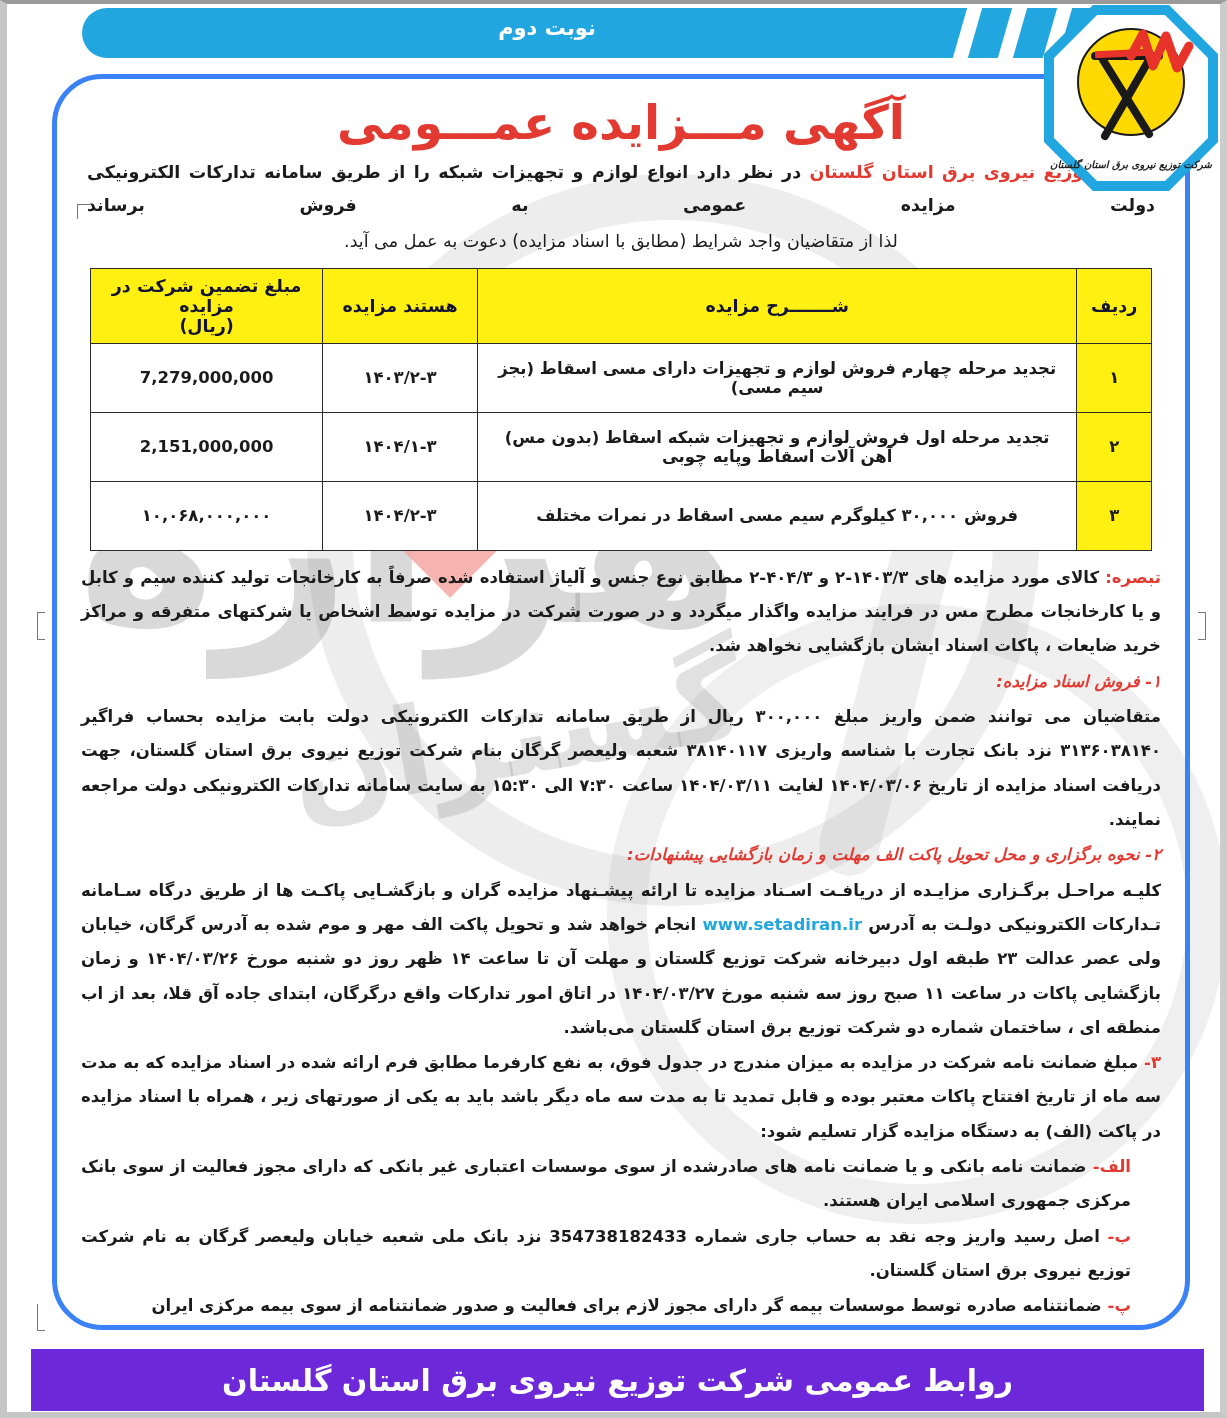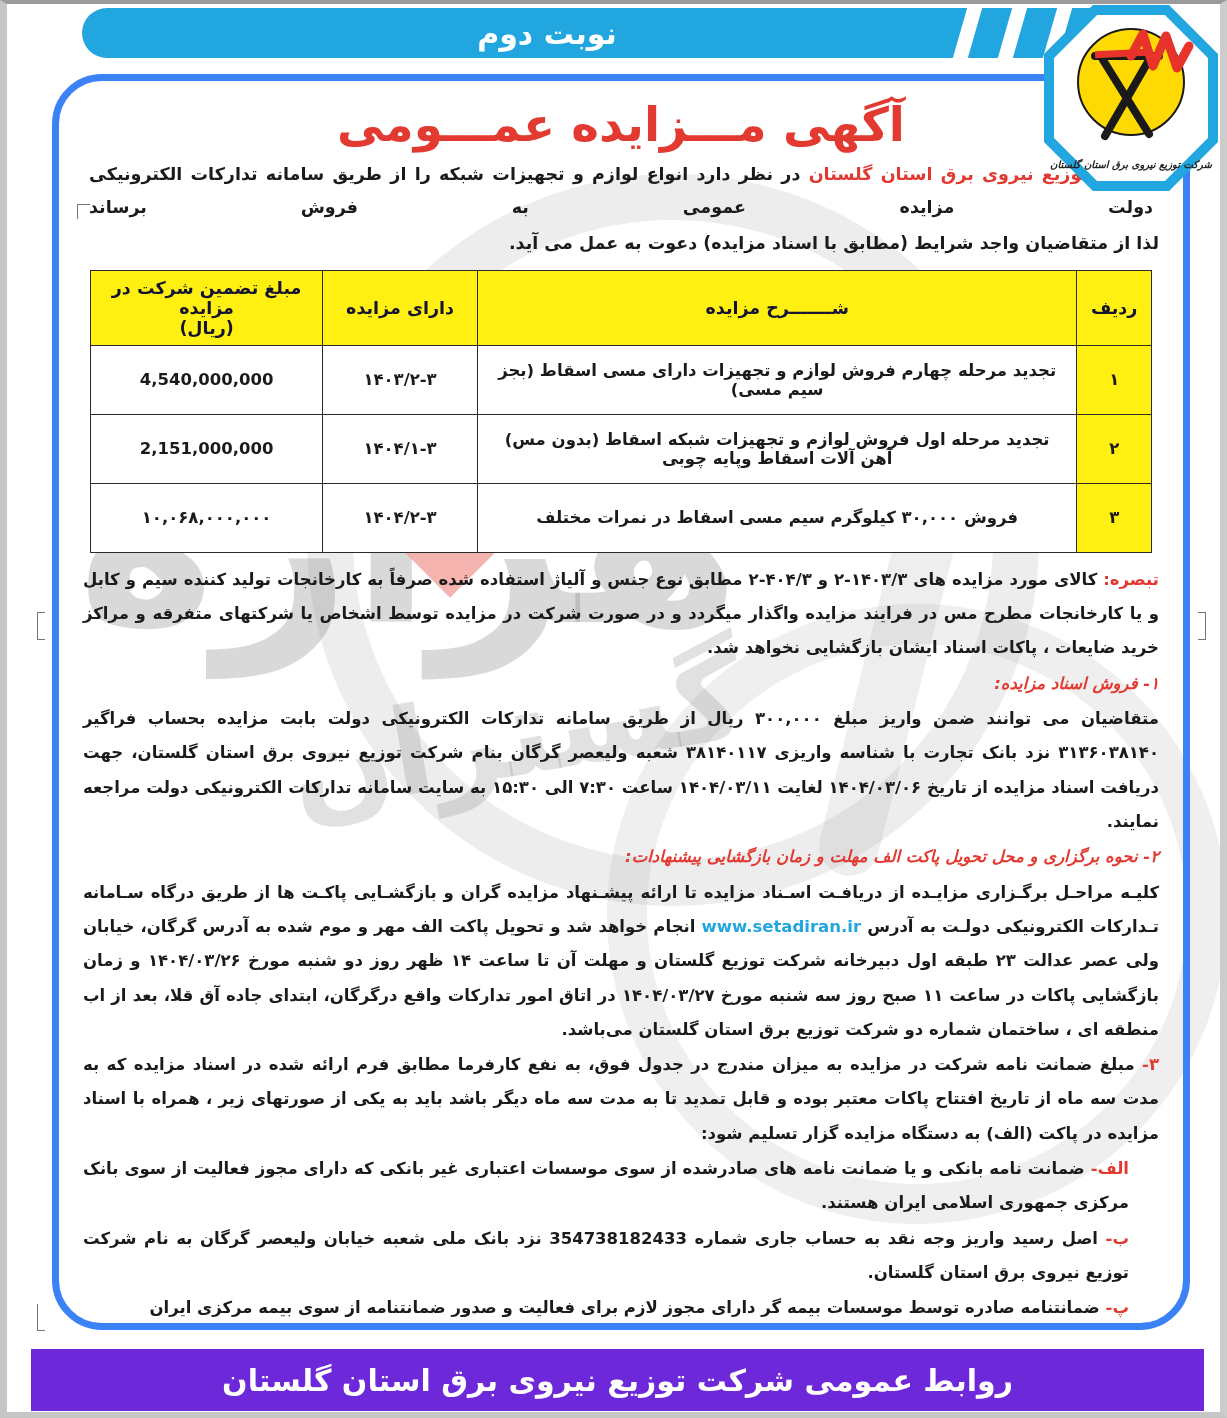--- a/index.html
+++ b/index.html
@@ -22,38 +22,38 @@
   .wm-diamond{position:absolute;left:410px;top:514px;width:66px;height:66px;background:#f3a7a2;opacity:.85;transform:rotate(45deg);}
   .wm-stroke{position:absolute;left:880px;top:260px;width:60px;height:620px;background:rgba(160,160,160,.18);transform:rotate(14deg);border-radius:40px;}
   
   .topbar{
     position:absolute;z-index:2;left:75px;top:4px;width:1060px;height:50px;
     background:#21a6e0;border-radius:26px;
     clip-path:polygon(0 0,1060px 0,1030px 100%,0 100%);
   }
   .round-label{
     position:absolute;left:0;right:130px;top:8px;text-align:center;
-    color:#ffffff;font-size:30px;font-weight:bold;
+    color:#ffffff;font-size:21px;font-weight:bold;
   }
   .stripe{position:absolute;top:-2px;bottom:-2px;width:15px;background:#ffffff;transform:skewX(-16deg);}
   .st1{left:878px;} .st2{left:923px;} .st3{left:968px;} .st4{left:1013px;}
   
   .logo{position:absolute;z-index:3;right:2px;top:0px;width:175px;height:205px;}
   
   .mainbox{
     position:absolute;z-index:1;left:45px;right:30px;top:70px;bottom:82px;
-    border:7px solid #3b82f6;border-radius:50px;box-sizing:border-box;
+    border:5px solid #3b82f6;border-radius:50px;box-sizing:border-box;
     padding:10px 24px 6px 24px;overflow:hidden;background:transparent;
   }
   .title{
     margin:6px 0 4px 0;text-align:center;
     color:#e23a31;font-size:47px;font-weight:bold;letter-spacing:-1px;
   }
   .intro1{margin:6px 6px 0 6px;font-size:17.5px;font-weight:bold;text-align:justify;text-align-last:justify;line-height:1.9;}
-  .intro2{margin:2px 0 10px 0;font-size:17.5px;font-weight:bold;text-align:right;line-height:1.9;}
+  .intro2{margin:2px 0 10px 0;font-size:17.5px;font-weight:normal;text-align:center;line-height:1.9;}
   .red{color:#e23a31;}
   .url{color:#21a6e0;font-weight:bold;}
   
   table.auction{
     width:1062px;margin:4px auto 10px auto;border-collapse:collapse;
     background:#ffffff;font-weight:bold;
   }
   table.auction th,table.auction td{
     border:1.5px solid #2a2a2a;text-align:center;vertical-align:middle;
     padding:4px 8px;
@@ -133,33 +133,33 @@
     <div class="intro1">
       <span class="red">شرکت توزیع نیروی برق استان گلستان</span><span> در نظر دارد انواع لوازم و تجهیزات شبکه را از طریق سامانه تدارکات الکترونیکی دولت مزایده عمومی به فروش برساند</span>
     </div>
     <div class="intro2">لذا از متقاضیان واجد شرایط (مطابق با اسناد مزایده) دعوت به عمل می آید.</div>
 
     <table class="auction">
       <thead>
         <tr>
           <th class="h-row">ردیف</th>
           <th class="h-desc">شـــــــرح مزایده</th>
-          <th class="h-number">دارای مزایده</th>
+          <th class="h-number">هستند مزایده</th>
           <th class="h-guar">
             <span>مبلغ تضمین شرکت در مزایده</span><br>
             <span>(ریال)</span>
           </th>
         </tr>
       </thead>
       <tbody>
         <tr>
           <td class="cell-row">۱</td>
           <td>تجدید مرحله چهارم فروش لوازم و تجهیزات دارای مسی اسقاط (بجز سیم مسی)</td>
           <td>⁦۱۴۰۳/۲-۳⁩</td>
-          <td class="num-ltr">4,540,000,000</td>
+          <td class="num-ltr">7,279,000,000</td>
         </tr>
         <tr>
           <td class="cell-row">۲</td>
           <td>تجدید مرحله اول فروش لوازم و تجهیزات شبکه اسقاط (بدون مس) آهن آلات اسقاط وپایه چوبی</td>
           <td>⁦۱۴۰۴/۱-۳⁩</td>
           <td class="num-ltr">2,151,000,000</td>
         </tr>
         <tr>
           <td class="cell-row">۳</td>
           <td>فروش ۳۰,۰۰۰ کیلوگرم سیم مسی اسقاط در نمرات مختلف</td>

